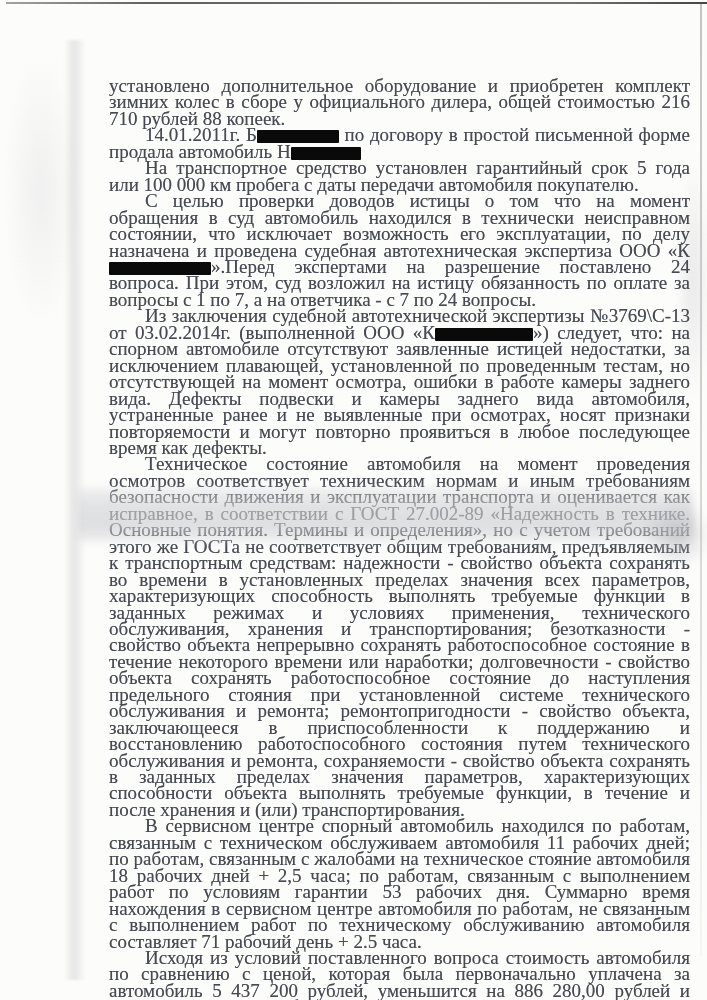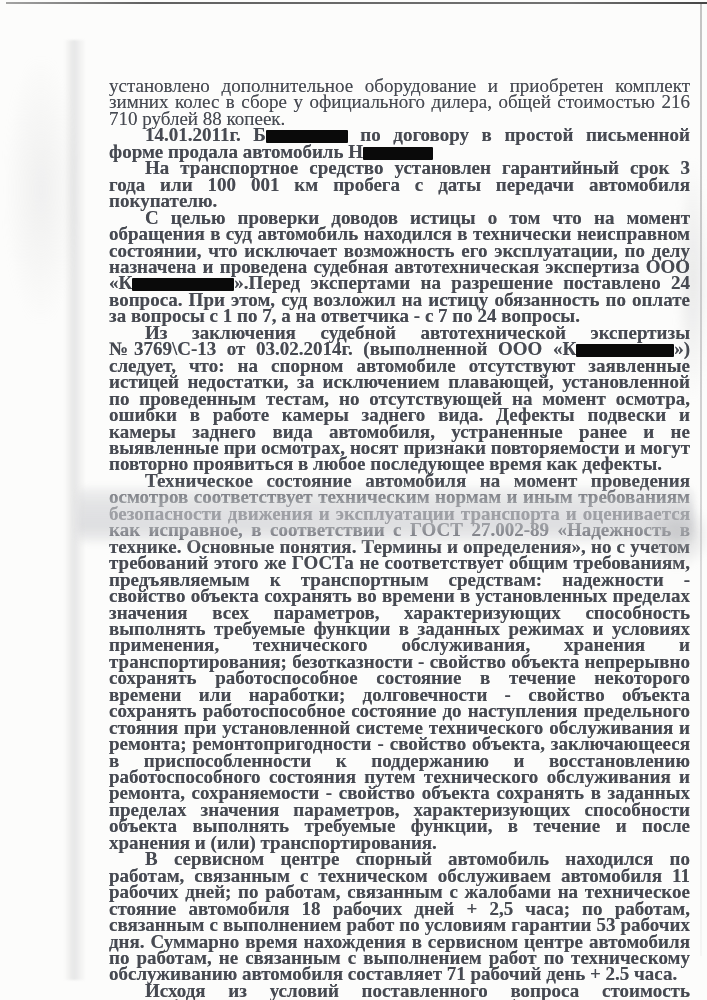--- a/index.html
+++ b/index.html
@@ -77,21 +77,20 @@
     text-align: justify;
     text-shadow: 0 0 0.5px rgba(71,74,82,.55);
     z-index: 2;
   }
   .doc-body p {
     margin: 0;
     padding: 0;
   }
   .doc-body p.indent {
     text-indent: 36px;
-    font-weight: bold;
   }
   .redact {
     display: inline-block;
     height: 13px;
     background: #0a0a0a;
     vertical-align: -2px;
     border-radius: 1px;
   }
 </style>
 </head>
@@ -99,21 +98,21 @@
 
 <div class="page">
   <div class="top-scan-line"></div>
   <div class="right-scan-line"></div>
   <div class="left-crease"></div>
   <div class="blob blob-c"></div>
   <div class="blob blob-d"></div>
   <div class="doc-body">
       <p class="">установлено дополнительное оборудование и приобретен комплект зимних колес в сборе у официального дилера, общей стоимостью 216 710 рублей 88 копеек.</p>
       <p class="indent">14.01.2011г. Б<span class="redact" style="width: 82px; background: rgb(10, 10, 10);"></span> по договору в простой письменной форме продала автомобиль Н<span class="redact" style="width: 70px; background: rgb(10, 10, 10);"></span></p>
-      <p class="indent">На транспортное средство установлен гарантийный срок 3 года или 100 001 км пробега с даты передачи автомобиля покупателю.</p>
+      <p class="indent">На транспортное средство установлен гарантийный срок 5 года или 100 000 км пробега с даты передачи автомобиля покупателю.</p>
       <p class="indent">С целью проверки доводов истицы  о том что  на момент обращения в суд автомобиль находился в технически неисправном состоянии, что исключает возможность его эксплуатации, по делу назначена и проведена судебная автотехническая экспертиза ООО «К<span class="redact" style="width: 102px; background: rgb(10, 10, 10);"></span>».Перед экспертами на разрешение поставлено 24 вопроса. При этом, суд возложил на истицу обязанность по оплате за вопросы с 1 по 7, а на ответчика - с 7 по 24 вопросы.</p>
       <p class="indent">Из заключения судебной автотехнической экспертизы №3769\С-13 от 03.02.2014г. (выполненной ООО «К<span class="redact" style="width: 98px; background: rgb(10, 10, 10);"></span>») следует, что: на спорном автомобиле отсутствуют заявленные истицей недостатки, за исключением плавающей, установленной по проведенным тестам, но отсутствующей на момент осмотра, ошибки в работе камеры заднего вида. Дефекты подвески и камеры заднего вида автомобиля, устраненные ранее и не выявленные при осмотрах, носят признаки повторяемости и могут повторно проявиться в любое последующее время как дефекты.</p>
       <p class="indent">Техническое состояние автомобиля на момент проведения осмотров соответствует техническим нормам и иным требованиям безопасности движения и эксплуатации транспорта и оценивается как исправное, в соответствии с ГОСТ 27.002-89 «Надежность в технике. Основные понятия. Термины и определения», но с учетом требований этого же ГОСТа не соответствует общим требованиям, предъявляемым к транспортным средствам: надежности - свойство объекта сохранять во времени в установленных пределах значения всех параметров, характеризующих способность выполнять требуемые функции в заданных режимах и условиях применения, технического обслуживания, хранения и транспортирования; безотказности - свойство объекта непрерывно сохранять работоспособное состояние в течение некоторого времени или наработки; долговечности - свойство объекта сохранять работоспособное состояние до наступления предельного стояния при установленной системе технического обслуживания и ремонта; ремонтопригодности - свойство объекта, заключающееся в приспособленности к поддержанию и восстановлению работоспособного состояния путем технического обслуживания и ремонта, сохраняемости - свойство объекта сохранять в заданных пределах значения параметров, характеризующих способности объекта выполнять требуемые функции, в течение и после хранения и (или) транспортирования.</p>
       <p class="indent">В сервисном центре спорный автомобиль находился по работам, связанным с техническом обслуживаем автомобиля 11 рабочих дней; по работам, связанным с жалобами на техническое стояние автомобиля  18 рабочих дней + 2,5 часа; по работам, связанным с выполнением работ по условиям гарантии 53 рабочих дня. Суммарно время нахождения в сервисном центре автомобиля по работам, не связанным с выполнением работ по техническому обслуживанию автомобиля составляет 71 рабочий день + 2.5 часа.</p>
       <p class="indent">Исходя из условий поставленного вопроса стоимость автомобиля по сравнению с ценой, которая была первоначально уплачена за автомобиль 5 437 200 рублей, уменьшится на 886 280,00 рублей и составит: 4 551 020 руб.</p>
     </div>
   <div class="blob blob-a"></div>
   <div class="blob blob-b"></div>
 </div>
 

